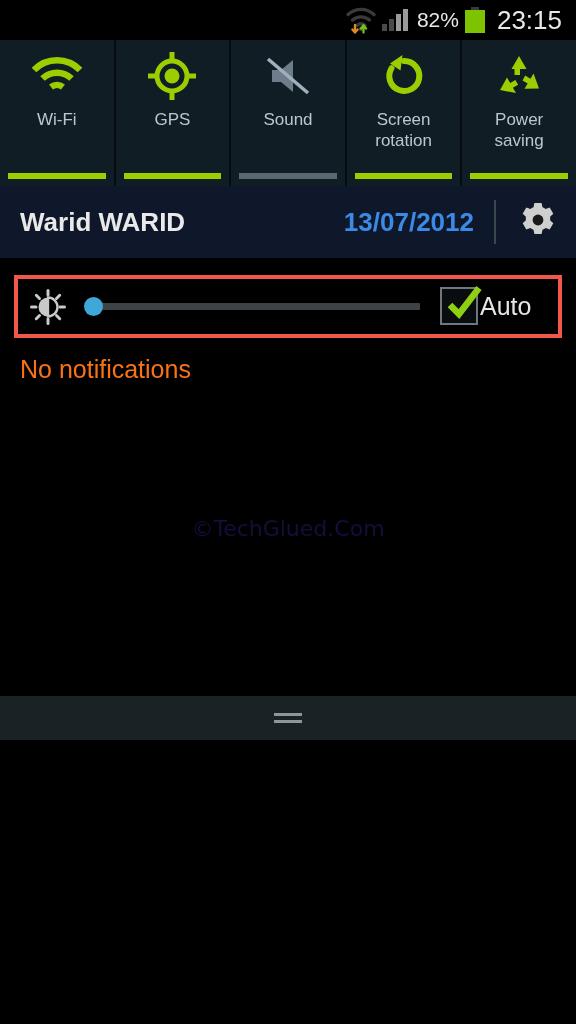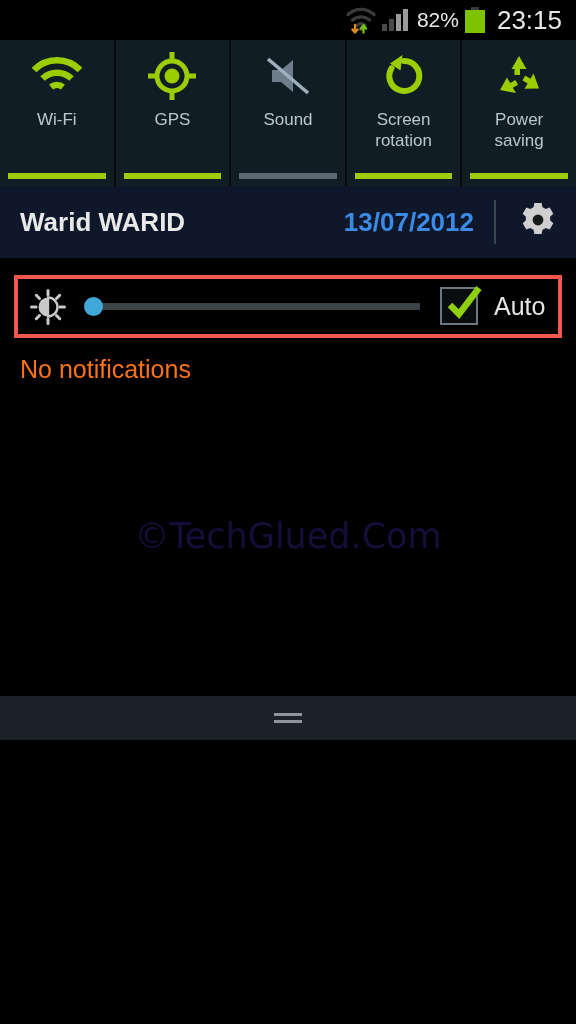--- a/index.html
+++ b/index.html
@@ -66,30 +66,30 @@
     border:4px solid #f2574c; background:#000;
     display:flex; align-items:center;
   }
   .bsun{ margin-left:12px; width:36px; display:flex; align-items:center; justify-content:center;}
   .slider{ position:relative; margin-left:18px; width:336px; height:22px; display:flex; align-items:center; }
   .slider .track{ position:absolute; left:10px; right:0; height:7px; background:#3c4448; border-radius:1px;}
   .slider .thumb{ position:absolute; left:0; width:19px; height:19px; border-radius:50%; background:#3fa8d8; }
   .chkwrap{ margin-left:20px; position:relative; width:40px; height:40px; }
   .chkwrap .box{ position:absolute; left:0; top:0; width:38px; height:38px; border:2px solid #6d7880; background:#0a0d0f;}
   .chkwrap .tick{ position:absolute; left:2px; top:-4px; }
-  .autolabel{ color:#e4e4e4; font-size:25px; margin-left:14px; }
+  .autolabel{ color:#e4e4e4; font-size:25px; }
 
   
   .nonotif{
     position:absolute; left:20px; top:355px;
     color:#f97316; font-size:25px;
   }
   .watermark{
     position:absolute; left:0; top:516px; width:576px; text-align:center;
-    color:#140e3a; font-size:35px; font-family:"DejaVu Sans", sans-serif;
+    color:#140e3a; font-size:22px; font-family:"DejaVu Sans", sans-serif;
   }
 
   
   .bottombar{
     position:absolute; left:0; bottom:0; width:576px; height:44px;
     background:#1b2226; display:flex; align-items:center; justify-content:center;
     flex-direction:column;
   }
   .bottombar .hline{ width:28px; height:3px; background:#8e969a; margin:2px 0; }
 </style>

